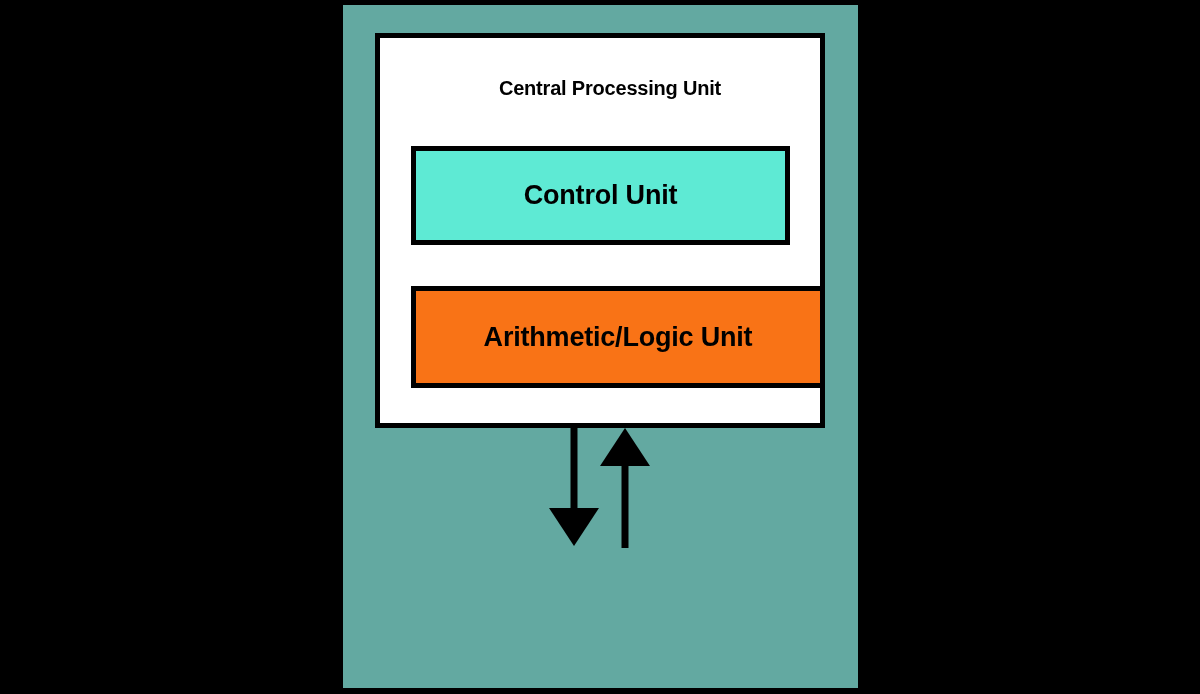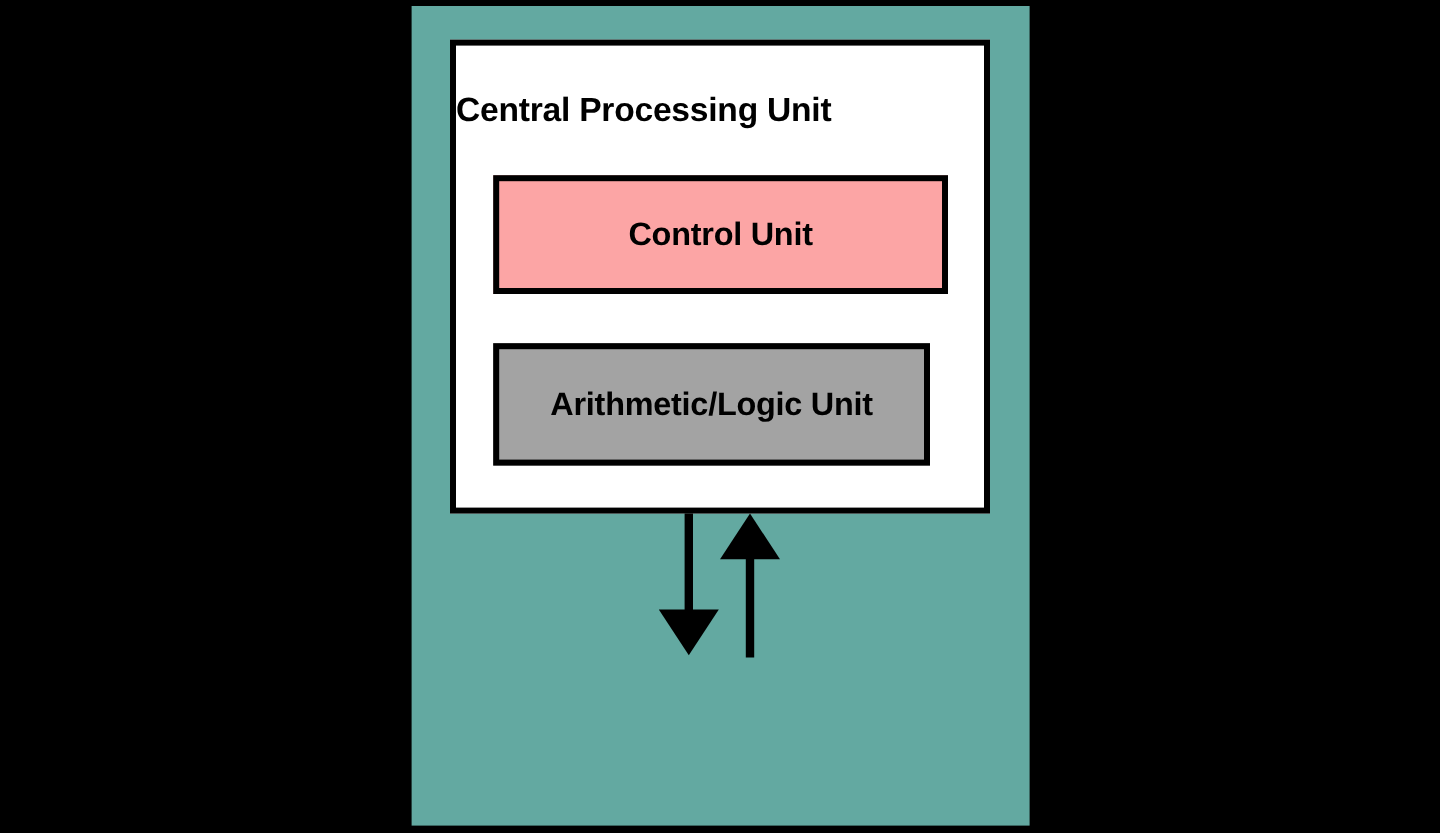--- a/index.html
+++ b/index.html
@@ -40,44 +40,45 @@
     left: 375px;
     top: 33px;
     width: 450px;
     height: 395px;
     background: #ffffff;
     display: block;
   }
 
   #cpu-title {
     position: absolute;
-    left: 0;
+    left: 10px;
     top: 40px;
     width: 100%;
-    font-size: 28px;
+    text-align: center;
+    font-size: 20px;
     font-weight: bold;
     color: #000000;
     letter-spacing: -0.2px;
     line-height: 1;
   }
 
   #control-unit {
     left: 411px;
     top: 146px;
     width: 379px;
     height: 99px;
-    background: #fca5a5;
+    background: #5eead4;
   }
 
   #alu {
     left: 411px;
     top: 286px;
-    width: 364px;
+    width: 414px;
     height: 102px;
-    background: #a3a3a3;
+    background: #f97316;
   }
 
   .unit-label {
     font-size: 27px;
     font-weight: bold;
     color: #000000;
     letter-spacing: -0.2px;
     line-height: 1;
     text-align: center;
   }

